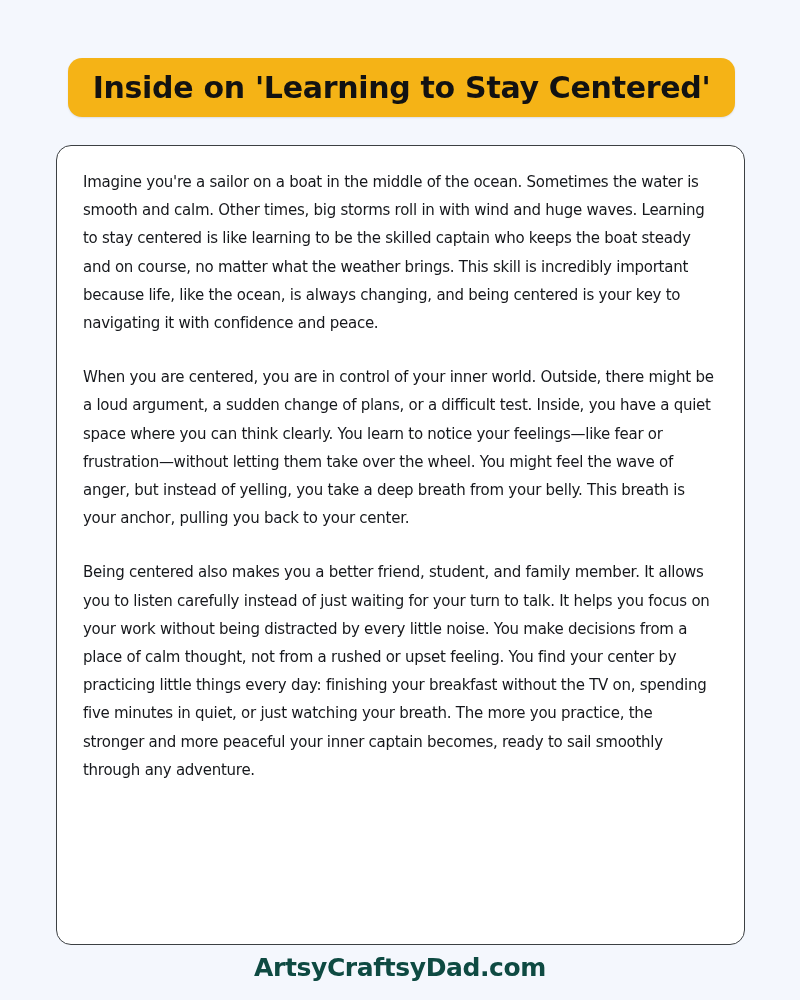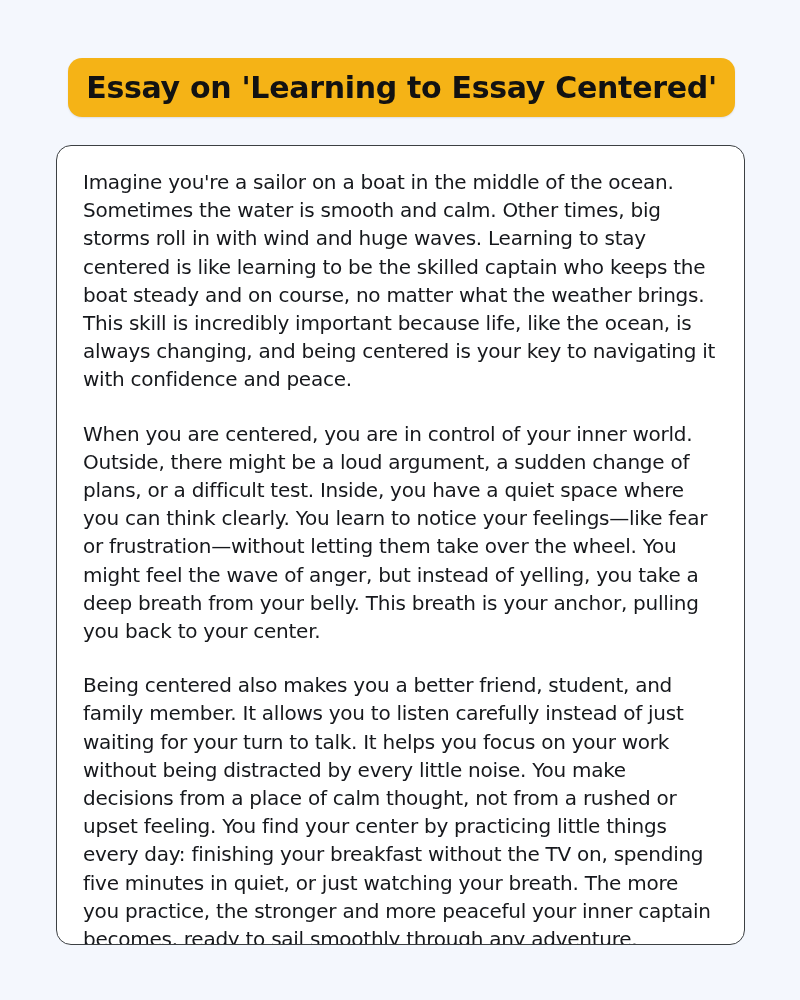--- a/index.html
+++ b/index.html
@@ -59,21 +59,21 @@
     height: 800px;
     background: #ffffff;
     border: 1.5px solid #3c4043;
     border-radius: 15px;
     padding: 22px 26px 20px 26px;
     overflow: hidden;
   }
 
   .essay-body {
     font-family: "DejaVu Sans", sans-serif;
-    font-size: 20px;
+    font-size: 15px;
     line-height: 28.2px;
     color: #16181c;
     letter-spacing: -0.26px;
     text-align: left;
   }
 
   .essay-paragraph {
     margin: 0 0 26px 0;
   }
 
@@ -98,25 +98,28 @@
     letter-spacing: -0.4px;
     line-height: 1;
   }
 </style>
 </head>
 <body>
 
 <div class="page">
 
   <div class="title-banner">
-    <span class="title-text">Essay on 'Learning to Essay Centered'</span>
+    <span class="title-text">Inside on 'Learning to Stay Centered'</span>
   </div>
 
   <div class="essay-card">
     <div class="essay-body">
       <p class="essay-paragraph">Imagine you're a sailor on a boat in the middle of the ocean. Sometimes the water is smooth and calm. Other times, big storms roll in with wind and huge waves. Learning to stay centered is like learning to be the skilled captain who keeps the boat steady and on course, no matter what the weather brings. This skill is incredibly important because life, like the ocean, is always changing, and being centered is your key to navigating it with confidence and peace.</p>
       <p class="essay-paragraph">When you are centered, you are in control of your inner world. Outside, there might be a loud argument, a sudden change of plans, or a difficult test. Inside, you have a quiet space where you can think clearly. You learn to notice your feelings—like fear or frustration—without letting them take over the wheel. You might feel the wave of anger, but instead of yelling, you take a deep breath from your belly. This breath is your anchor, pulling you back to your center.</p>
       <p class="essay-paragraph">Being centered also makes you a better friend, student, and family member. It allows you to listen carefully instead of just waiting for your turn to talk. It helps you focus on your work without being distracted by every little noise. You make decisions from a place of calm thought, not from a rushed or upset feeling. You find your center by practicing little things every day: finishing your breakfast without the TV on, spending five minutes in quiet, or just watching your breath. The more you practice, the stronger and more peaceful your inner captain becomes, ready to sail smoothly through any adventure.</p>
     </div>
   </div>
 
+  <div class="footer">
+    <span class="footer-brand">ArtsyCraftsyDad.com</span>
+  </div>
 
 </div>
 
 </body></html>

